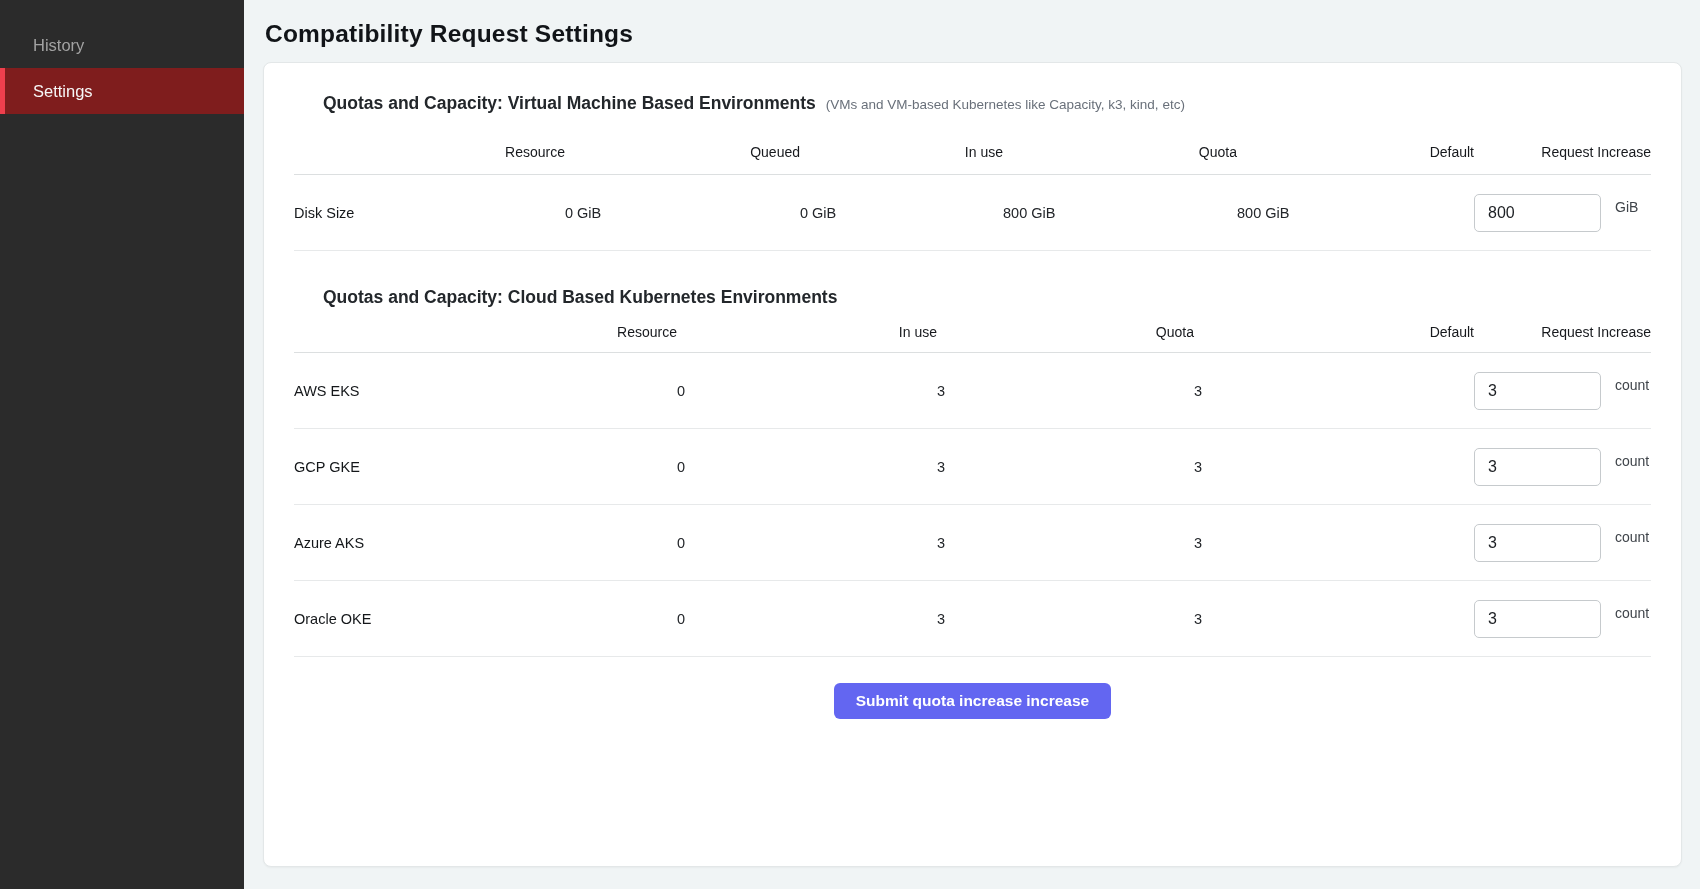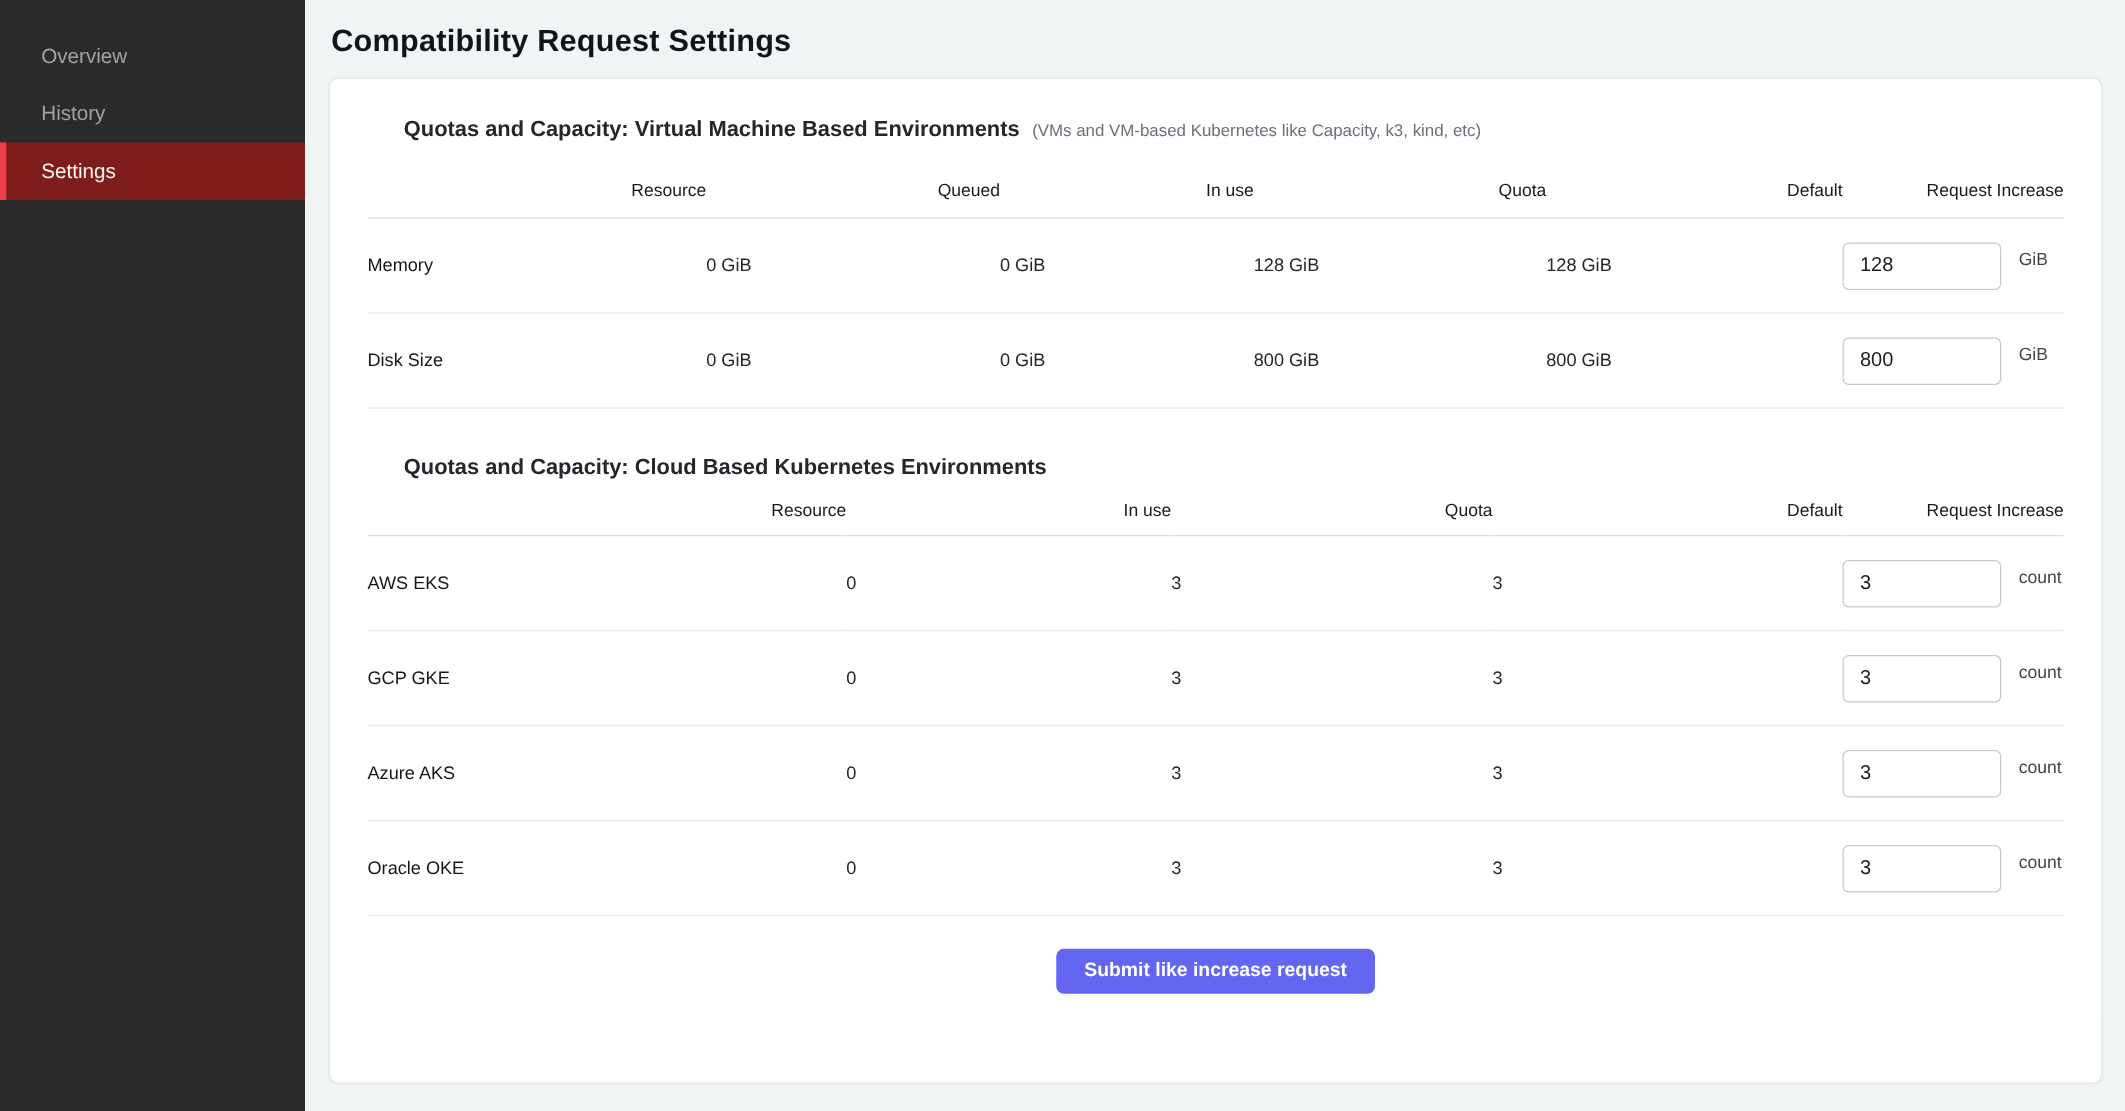--- a/index.html
+++ b/index.html
@@ -94,23 +94,20 @@
     height:36px; padding:0 22px;
     font-size:15.5px; font-weight:bold;
     font-family:"Liberation Sans", sans-serif;
     cursor:pointer;
   }
 </style>
 </head>
 <body>
 
 <nav class="sidebar">
-  <div class="nav-item">
-    <span>Overview</span>
-  </div>
   <div class="nav-item">
     <span>History</span>
   </div>
   <div class="nav-item active">
     <span>Settings</span>
   </div>
 </nav>
 
 <main class="main">
   <h1 class="page-title">Compatibility Request Settings</h1>
@@ -136,33 +133,20 @@
             <th>Resource</th>
             <th>Queued</th>
             <th>In use</th>
             <th>Quota</th>
             <th>Default</th>
             <th>Request Increase</th>
           </tr>
         </thead>
         <tbody>
           <tr>
-            <td class="resource">Memory</td>
-            <td>0 GiB</td>
-            <td>0 GiB</td>
-            <td>128 GiB</td>
-            <td>128 GiB</td>
-            <td>
-              <div class="input-group">
-                <input class="qty-input" type="text" value="128" style="">
-                <span class="unit">GiB</span>
-              </div>
-            </td>
-          </tr>
-          <tr>
             <td class="resource">Disk Size</td>
             <td>0 GiB</td>
             <td>0 GiB</td>
             <td>800 GiB</td>
             <td>800 GiB</td>
             <td>
               <div class="input-group">
                 <input class="qty-input" type="text" value="800" style="">
                 <span class="unit">GiB</span>
               </div>
@@ -240,17 +224,17 @@
                 <input class="qty-input" type="text" value="3" style="">
                 <span class="unit">count</span>
               </div>
             </td>
           </tr>
         </tbody>
       </table>
     </div>
 
     <div class="submit-row">
-      <button class="submit-btn">Submit like increase request</button>
+      <button class="submit-btn">Submit quota increase increase</button>
     </div>
 
   </section>
 </main>
 
 </body></html>

